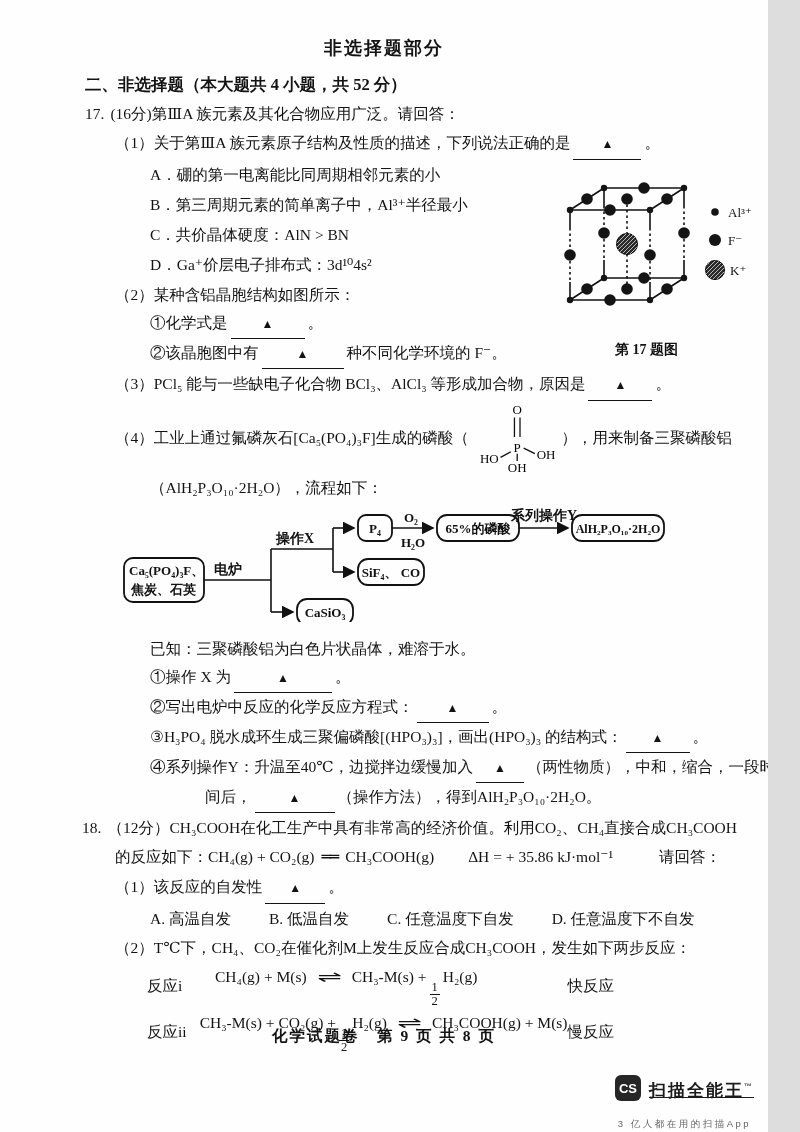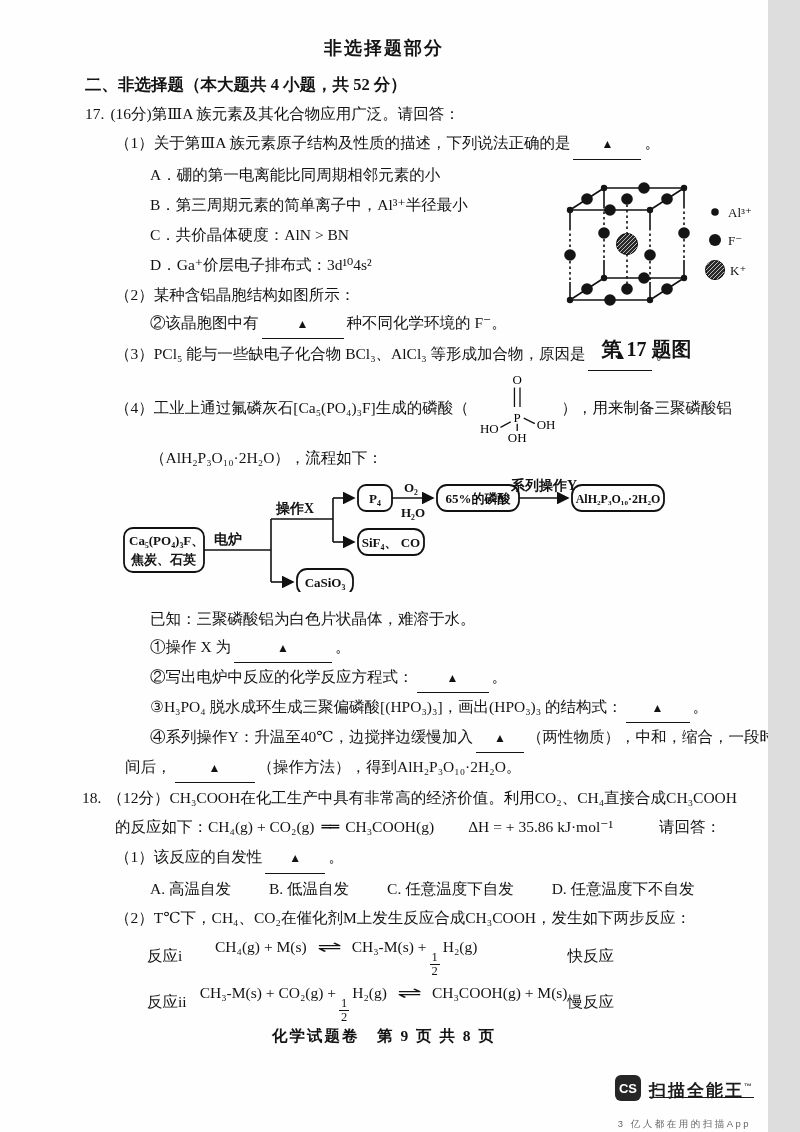--- a/index.html
+++ b/index.html
@@ -30,21 +30,21 @@
   .frac{display:inline-flex;flex-direction:column;align-items:center;vertical-align:-9px;
         line-height:1.05;font-size:12.5px;margin:0 3px;}
   .frac .den{border-top:1px solid #131313;padding:0 2px;}
   .gap1{margin-left:34px;}.gap2{margin-left:46px;}
   .optrow{display:flex;gap:38px;margin-left:65px;text-align:center;}
   .rxn{display:flex;align-items:center;margin-left:62px;margin-right:118px;height:46px;white-space:nowrap;}
   .rxn-label{width:68px;}
   .rxn-speed{margin-left:auto;}
   .crystal{position:absolute;left:552px;top:172px;width:220px;}
   .crystal svg text{font-family:"Liberation Serif","DejaVu Serif",serif;fill:#111;}
-  .cap{width:165px;margin-left:12px;text-align:center;font-weight:bold;font-size:20px;margin-top:2px;}
+  .cap{width:165px;margin-left:12px;text-align:center;font-weight:bold;font-size:14px;margin-top:2px;}
   .footer{position:absolute;left:0;right:0;top:1021px;text-align:center;font-weight:bold;
           font-size:15.5px;letter-spacing:2px;}
   .watermark{position:absolute;right:14px;top:1072px;text-align:center;
              font-family:"Liberation Sans","DejaVu Sans",sans-serif;}
   .wm-row{display:flex;align-items:center;justify-content:flex-end;gap:8px;text-align:center;}
   .wm-logo{width:26px;height:26px;background:#262626;border-radius:6px;color:#fff;
            display:flex;align-items:center;justify-content:center;font-weight:bold;font-size:13px;}
   .wm-name{font-size:17px;font-weight:bold;color:#1b1b1b;letter-spacing:2px;text-decoration:underline;}
   .wm-tm{font-size:8px;color:#444;vertical-align:super;}
   .wm-tag{margin-top:4px;font-size:9.5px;color:#666;letter-spacing:2.5px;}
@@ -65,20 +65,23 @@
     <div class="line ind1">
       <span>（1）关于第ⅢA 族元素原子结构及性质的描述，下列说法正确的是</span><span class="blank w65"><span>▲</span></span><span>。</span>
     </div>
 
     <div class="line opt">A．硼的第一电离能比同周期相邻元素的小</div>
     <div class="line opt">B．第三周期元素的简单离子中，Al³⁺半径最小</div>
     <div class="line opt">C．共价晶体硬度：AlN &gt; BN</div>
     <div class="line opt">D．Ga⁺价层电子排布式：3d¹⁰4s²</div>
 
     <div class="line ind1">（2）某种含铝晶胞结构如图所示：</div>
+    <div class="line ind2 sub">
+      <span>①化学式是</span><span class="blank w72"><span>▲</span></span><span>。</span>
+    </div>
     <div class="line ind2 sub">
       <span>②该晶胞图中有</span><span class="blank w80"><span>▲</span></span><span>种不同化学环境的 F⁻。</span>
     </div>
 
     <div class="line ind1">
       <span>（3）PCl₅ 能与一些缺电子化合物 BCl₃、AlCl₃ 等形成加合物，原因是</span><span class="blank w62"><span>▲</span></span><span>。</span>
     </div>
 
     <div class="ind1 acid-row">
       <span>（4）工业上通过氟磷灰石[Ca₅(PO₄)₃F]生成的磷酸（</span>
@@ -141,21 +144,21 @@
     </div>
     <div class="line ind2 sub">
       <span>②写出电炉中反应的化学反应方程式：</span><span class="blank w70"><span>▲</span></span><span>。</span>
     </div>
     <div class="line ind2 sub">
       <span>③H₃PO₄ 脱水成环生成三聚偏磷酸[(HPO₃)₃]，画出(HPO₃)₃ 的结构式：</span><span class="blank w62"><span>▲</span></span><span>。</span>
     </div>
     <div class="line ind2 sub">
       <span>④系列操作Y：升温至40℃，边搅拌边缓慢加入</span><span class="blank w48"><span>▲</span></span><span>（两性物质），中和，缩合，一段时</span>
     </div>
-    <div class="line ind2 sub" style="margin-left:40px;">
+    <div class="line ind2 sub" style="margin-left:120px;">
       <span>间后，</span><span class="blank w78"><span>▲</span></span><span>（操作方法），得到AlH₂P₃O₁₀·2H₂O。</span>
     </div>
 
     <div class="line" style="margin-left:-3px;">
       <span class="qnum">18.</span><span>（12分）CH₃COOH在化工生产中具有非常高的经济价值。利用CO₂、CH₄直接合成CH₃COOH</span>
     </div>
     <div class="line ind1">
       <span>的反应如下：CH₄(g) + CO₂(g)</span><span class="eqsign">══</span><span>CH₃COOH(g)</span><span class="gap1">ΔH = + 35.86 kJ·mol⁻¹</span><span class="gap2">请回答：</span>
     </div>
     <div class="line ind1">

